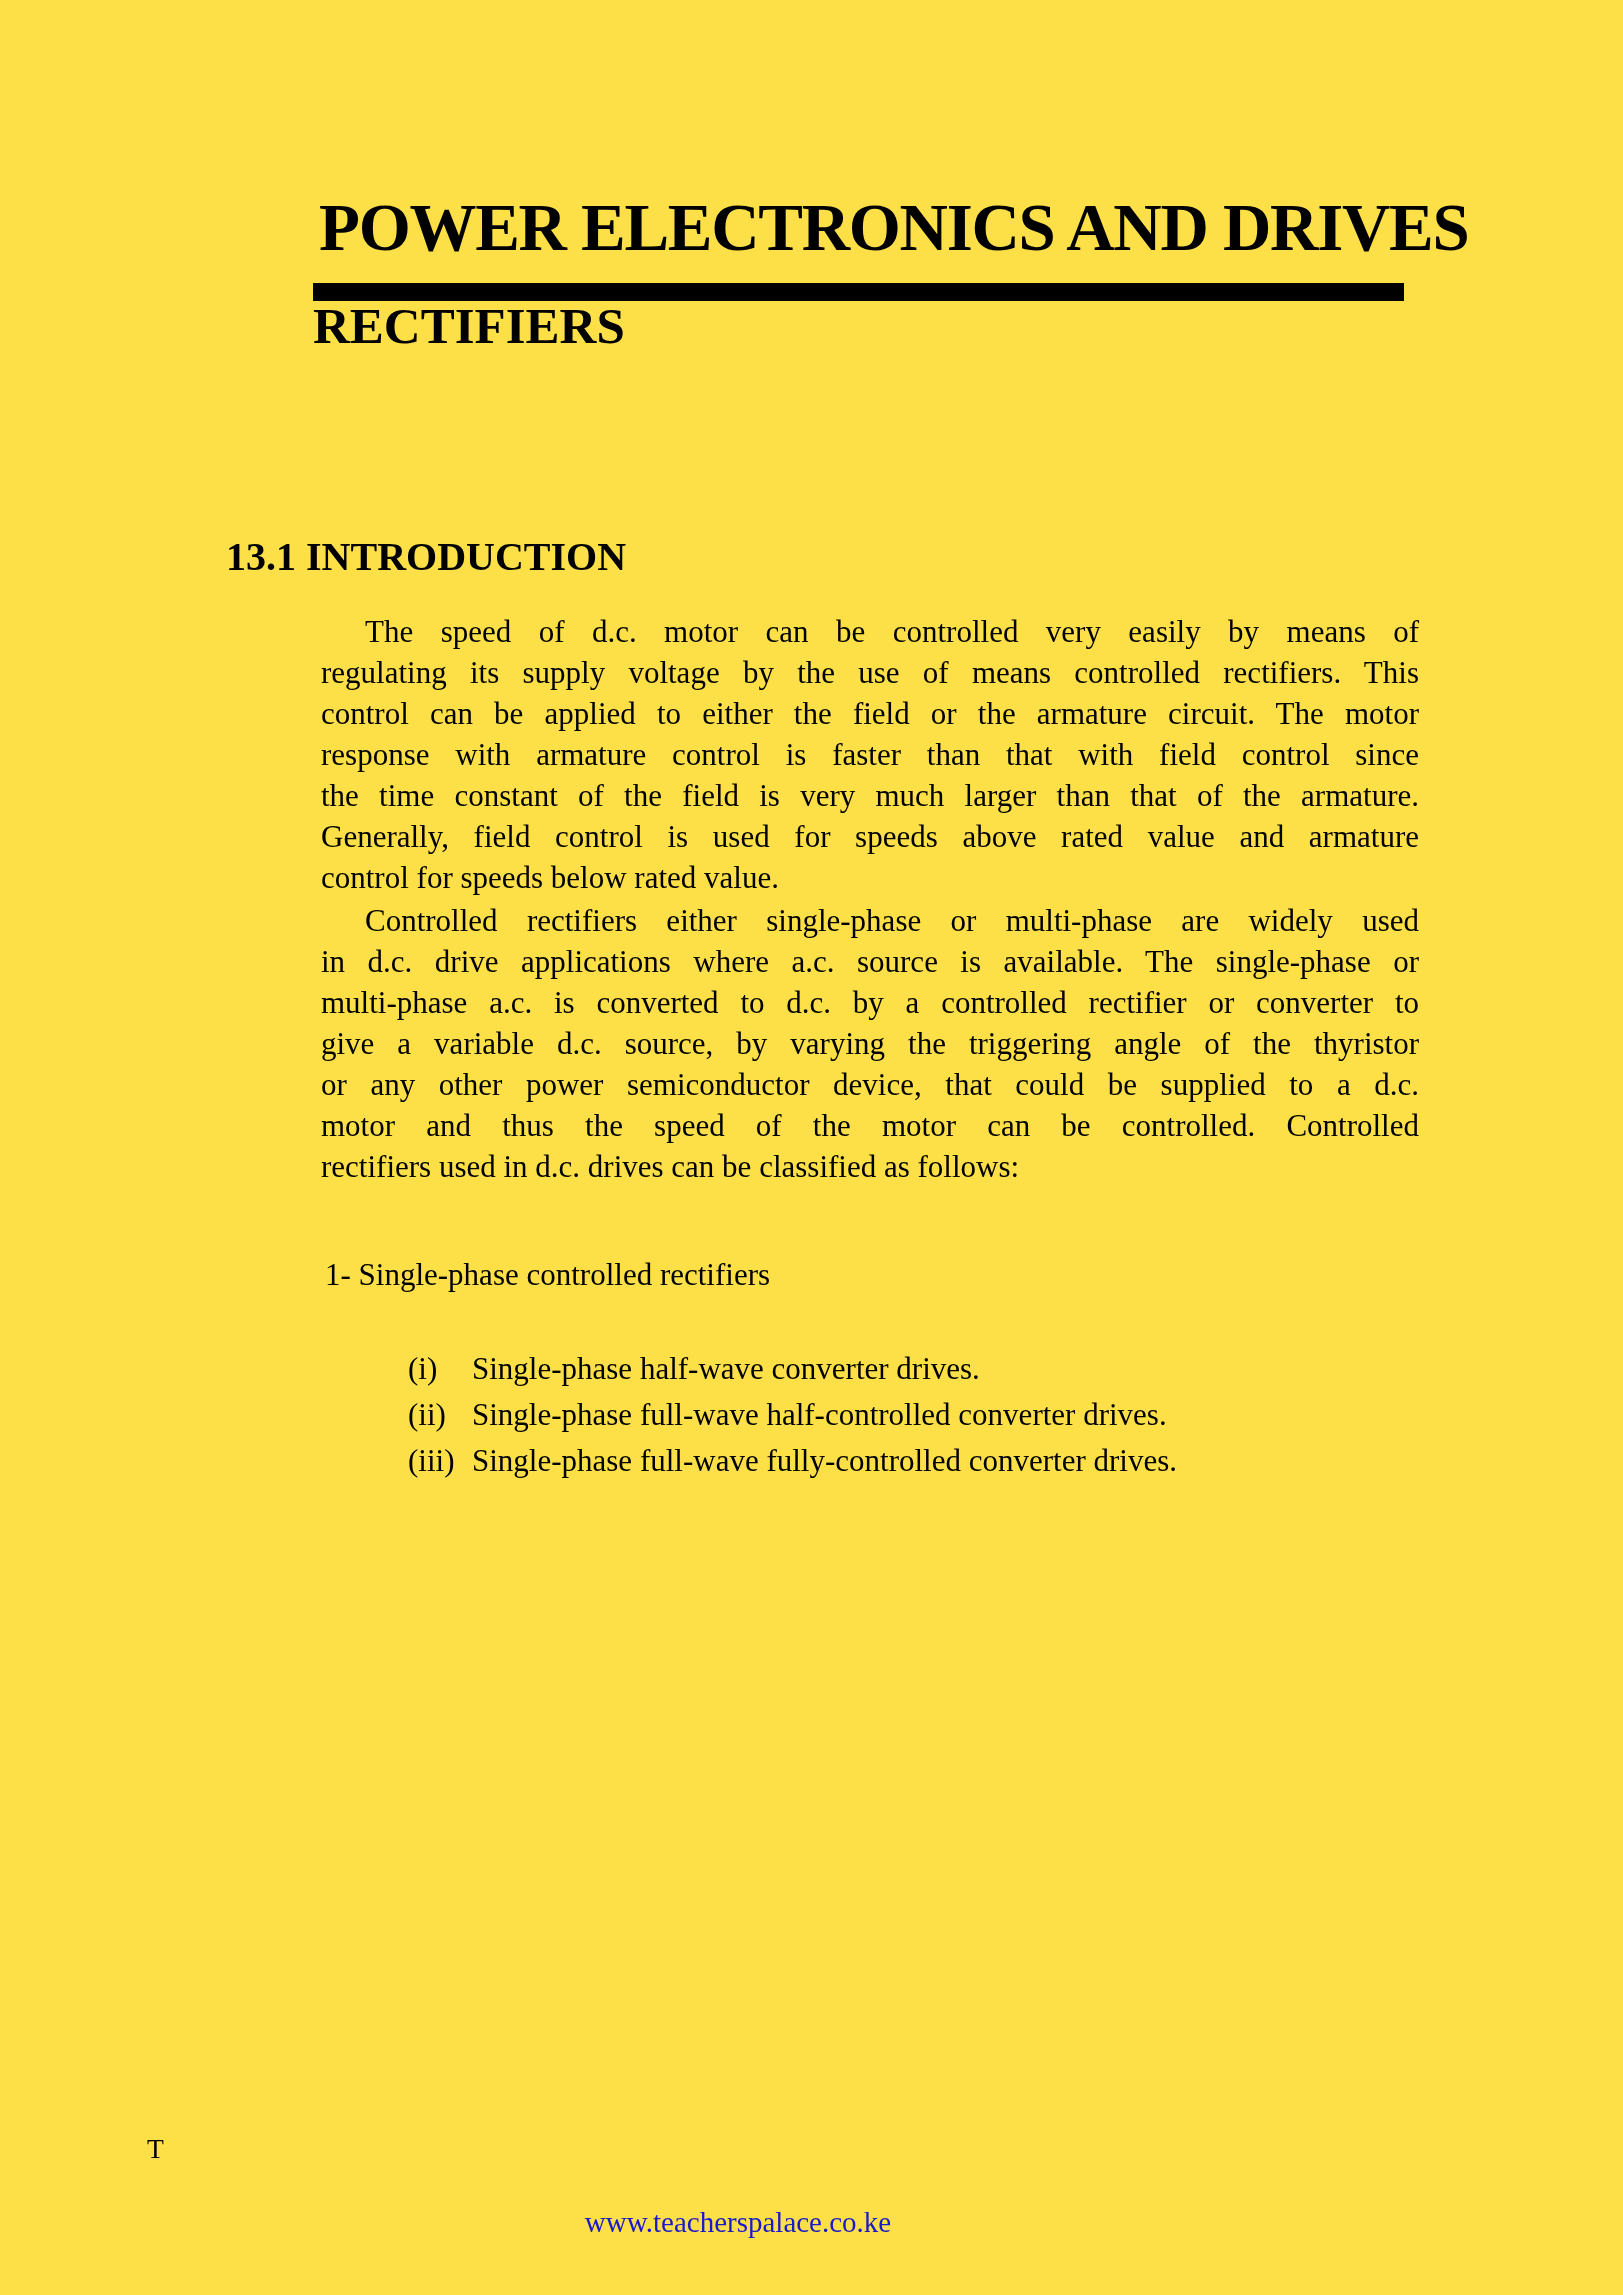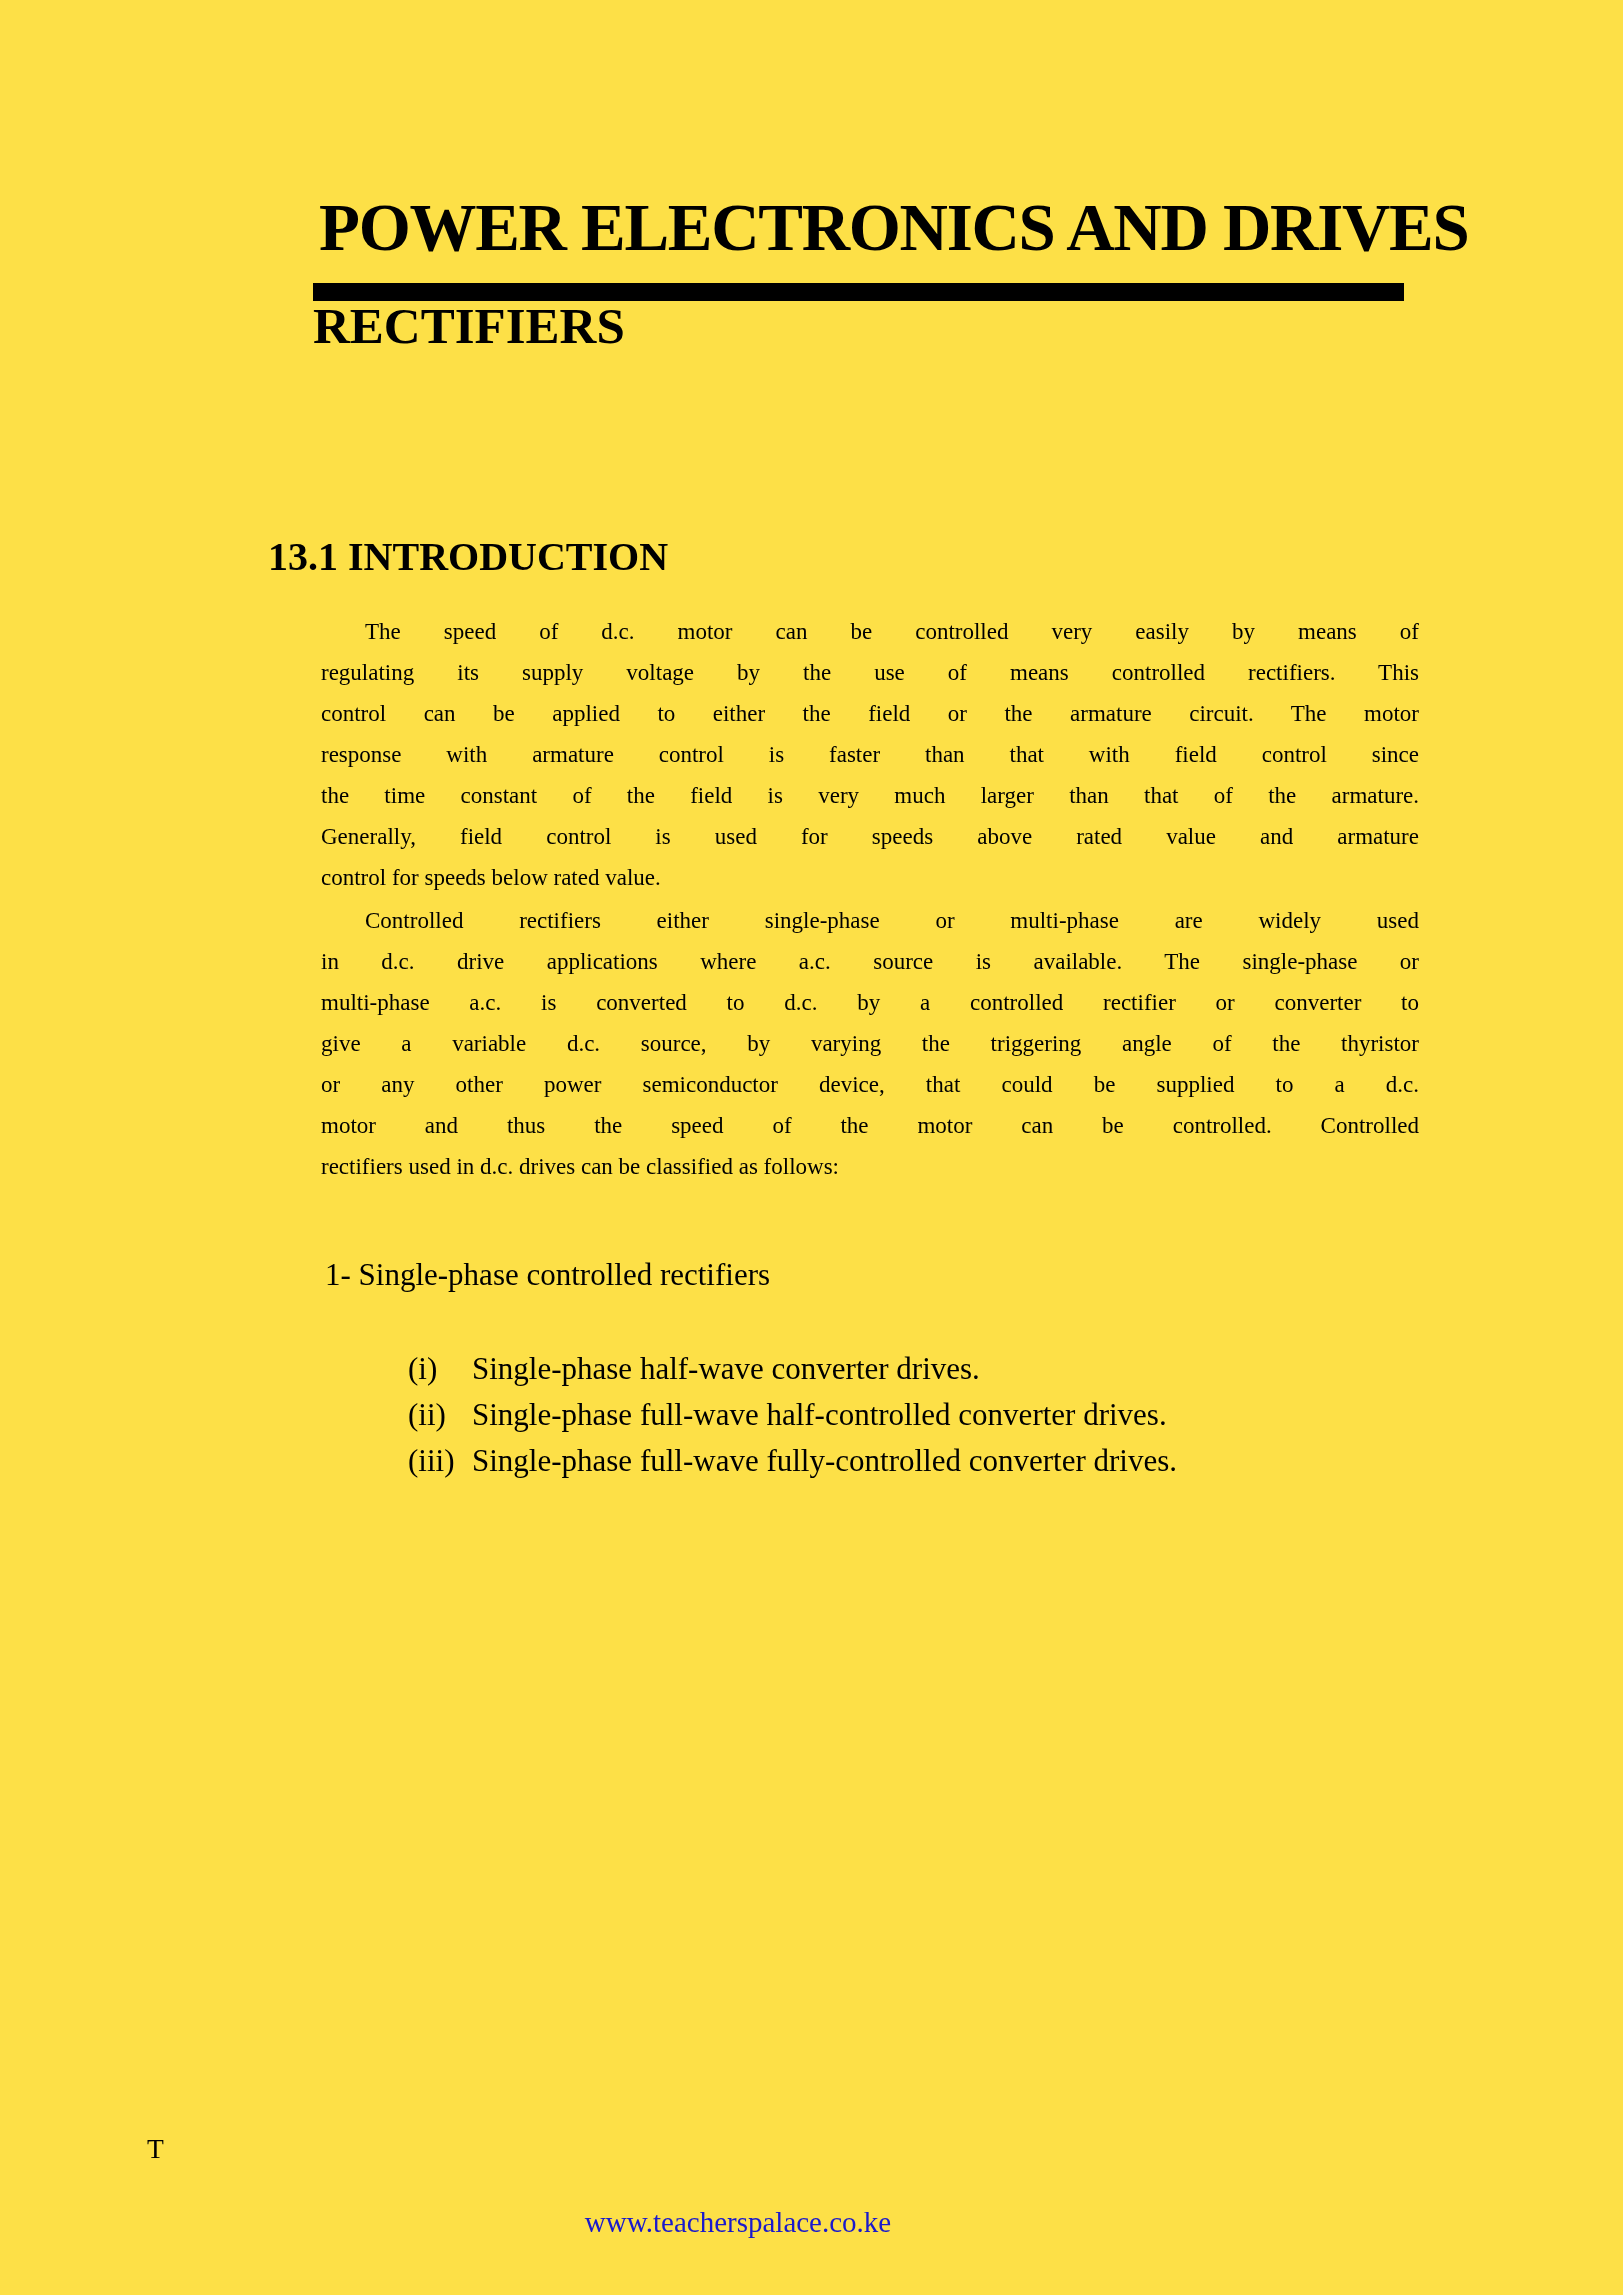--- a/index.html
+++ b/index.html
@@ -44,27 +44,26 @@
     white-space: nowrap;
   }
   .section-heading {
     position: absolute;
     left: 226px;
     top: 537px;
     font-size: 40px;
     font-weight: bold;
     white-space: nowrap;
     line-height: 1;
-    margin-left: 42px;
   }
   .para {
     position: absolute;
     left: 321px;
     width: 1098px;
-    font-size: 23px;
+    font-size: 31px;
     line-height: 41px;
   }
   .para .jline {
     text-align: justify;
     text-align-last: justify;
     white-space: nowrap;
   }
   .para .jline:first-of-type { padding-left: 44px; }
   .para .jline:last-child { text-align-last: left; }
   #paragraph-1 { top: 611px; }

